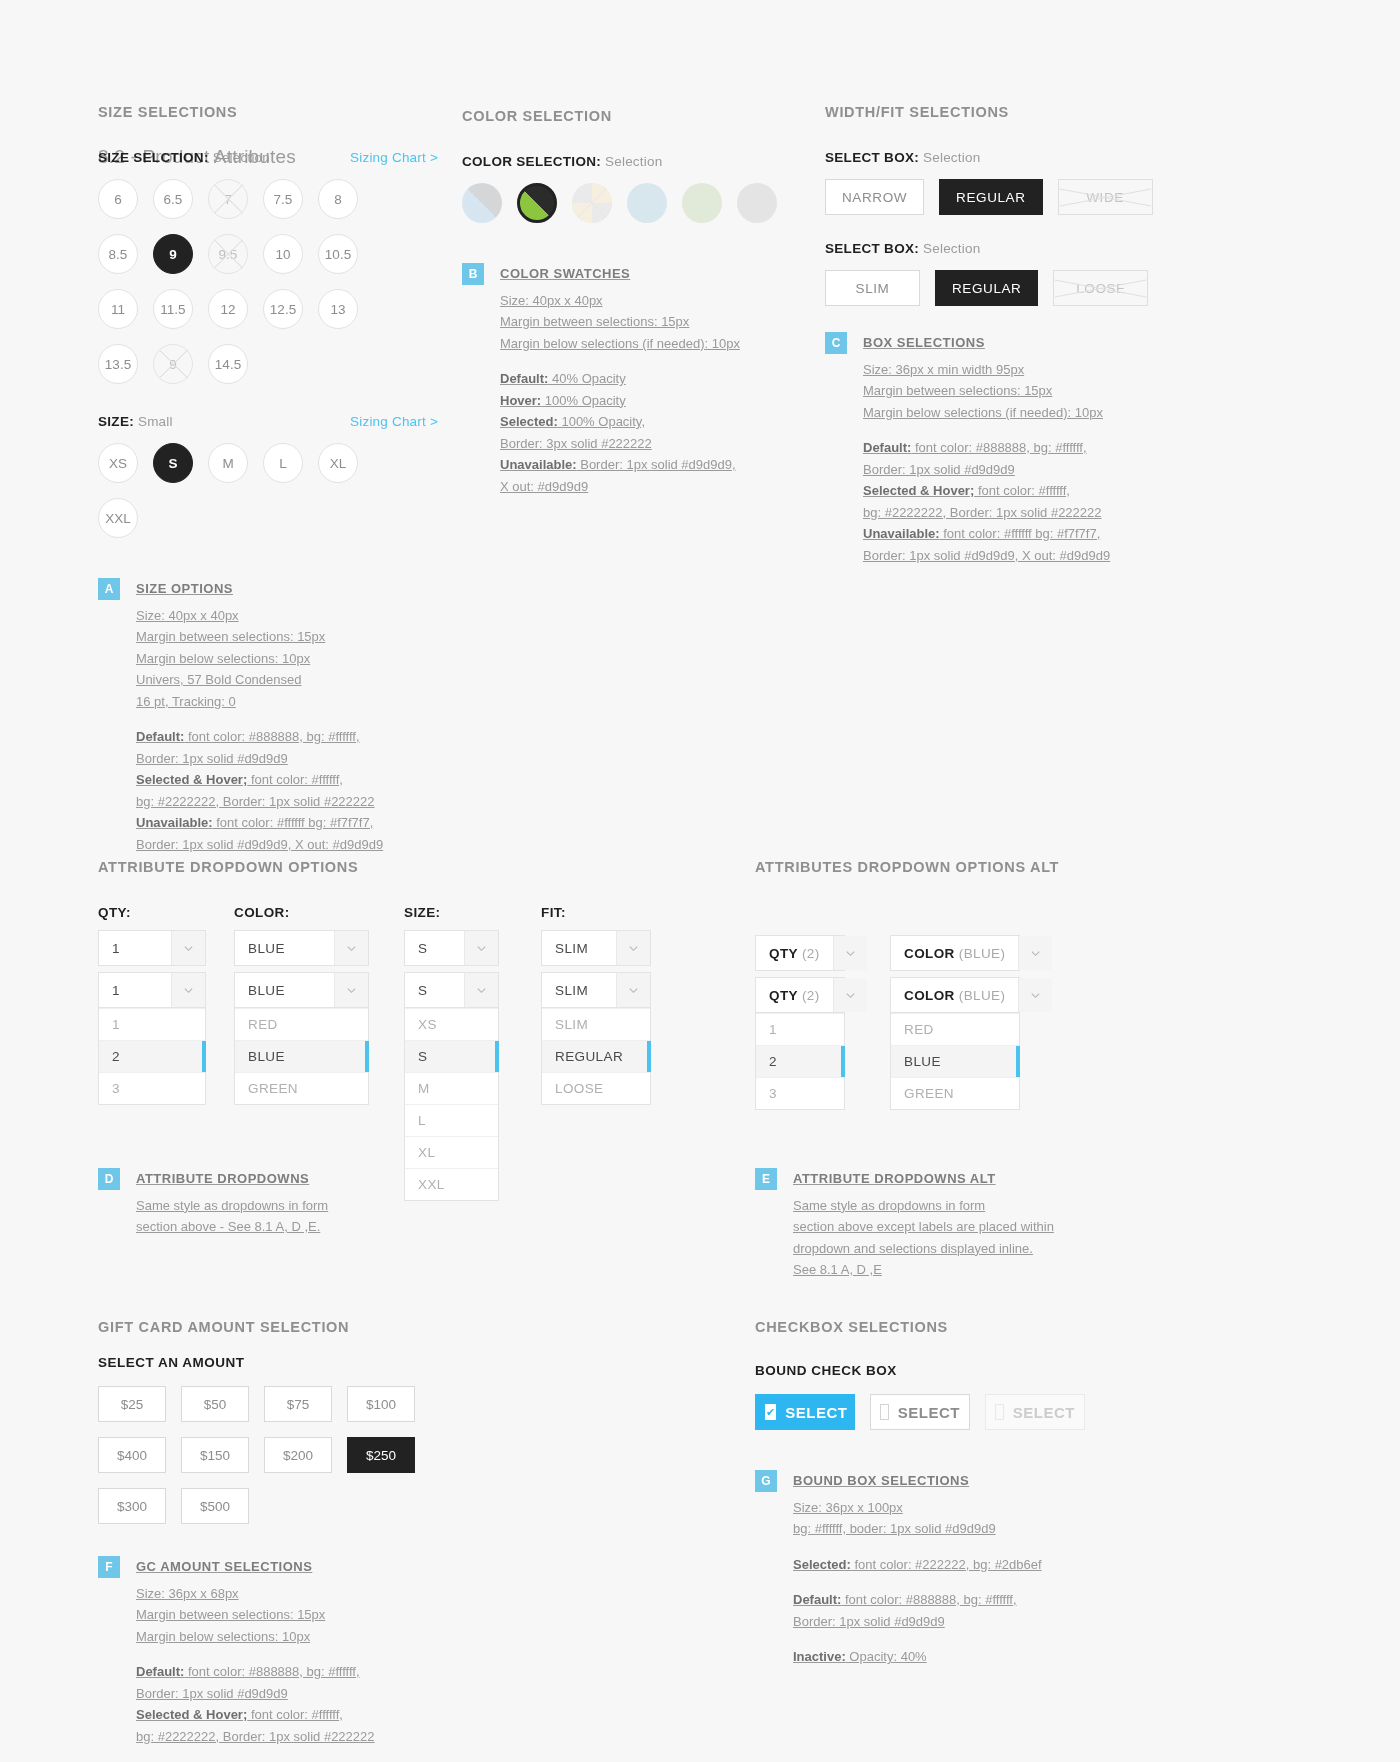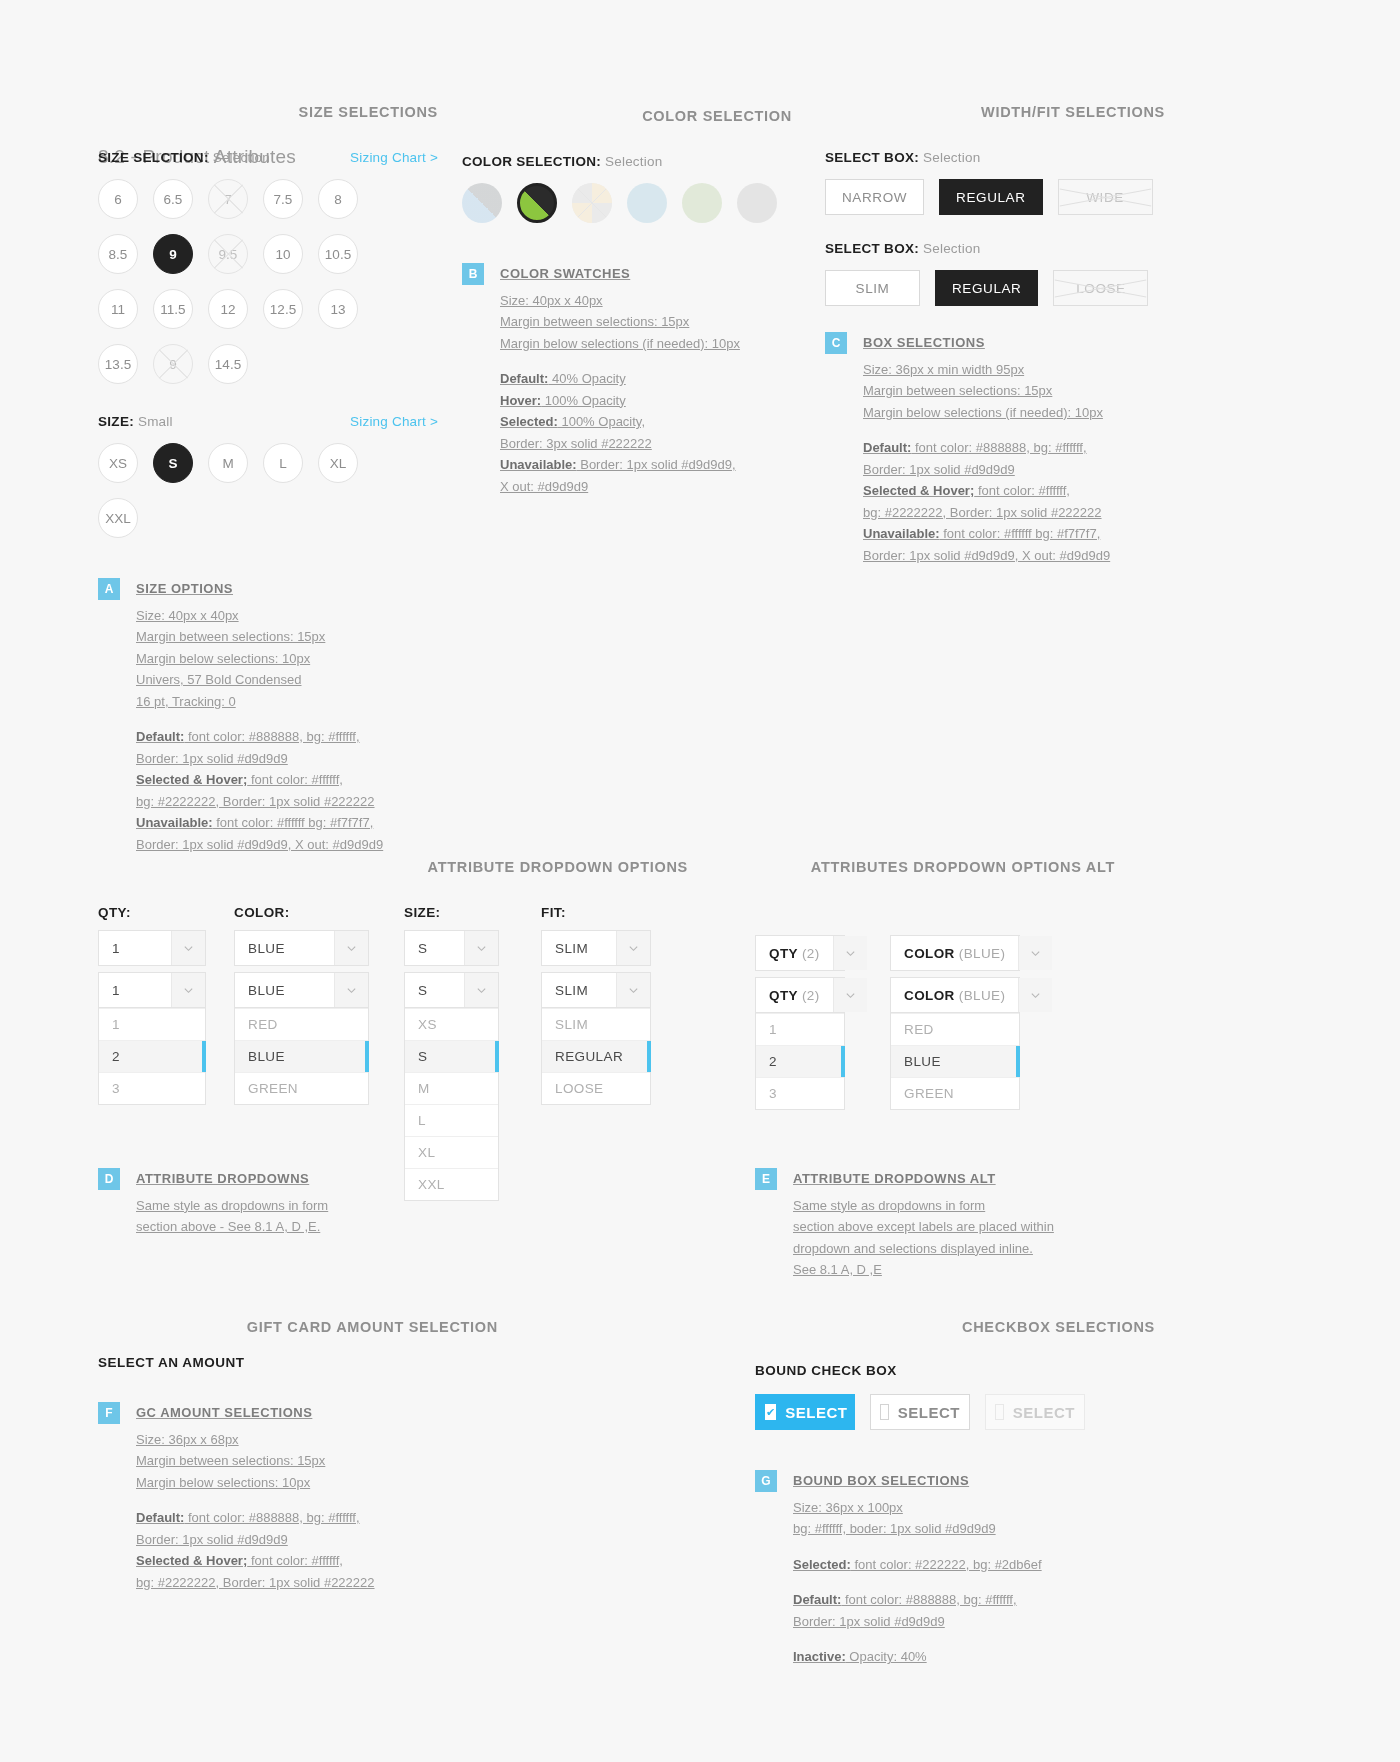--- a/index.html
+++ b/index.html
@@ -13,21 +13,21 @@
   }
   .page { position: relative; width: 1400px; padding: 0 0 60px 0; }
 
   
   .doc-title {
     position: absolute; left: 98px; top: 42px;
     font-size: 19px; color: #9b9b9b; font-weight: 400; letter-spacing: .2px;
   }
   .sect-title {
     font-size: 14.5px; font-weight: bold; color: #8f8f8f;
-    letter-spacing: .7px; text-transform: uppercase; text-align: right;
+    letter-spacing: .7px; text-transform: uppercase;
   }
   .field-label {
     font-size: 13.5px; color: #9c9c9c; letter-spacing: .2px;
   }
   .field-label b { color: #1f1f1f; font-weight: bold; letter-spacing: .3px; }
   .sizing-link {
     font-size: 13.5px; color: #4cc3ee; letter-spacing: .2px; cursor: pointer;
   }
 
   
@@ -561,20 +561,32 @@
           </div>
         </div>
     </div>
   </div>
 
   <div class="row-bot" style="height:520px;">
 
     <div class="bot-left">
       <div class="sect-title" style="margin-bottom:20px;">GIFT CARD AMOUNT SELECTION</div>
       <div class="sub-head">SELECT AN AMOUNT</div>
+      <div class="gc-grid" id="gc-grid">
+          <div class="gc-btn">$25</div>
+          <div class="gc-btn">$50</div>
+          <div class="gc-btn">$75</div>
+          <div class="gc-btn">$100</div>
+          <div class="gc-btn">$400</div>
+          <div class="gc-btn">$150</div>
+          <div class="gc-btn">$200</div>
+          <div class="gc-btn selected">$250</div>
+          <div class="gc-btn">$300</div>
+          <div class="gc-btn">$500</div>
+        </div>
       <div class="callout" id="callout-f" style="margin-top:32px;">
           <div class="badge">F</div>
           <div class="callout-body">
             <div class="cb-title">GC AMOUNT SELECTIONS</div>
             <div>Size: 36px x 68px</div>
             <div>Margin between selections: 15px</div>
             <div>Margin below selections: 10px</div>
             <div class="cb-gap"></div>
             <div><b>Default:</b> font color: #888888, bg: #ffffff,</div>
             <div>Border: 1px solid #d9d9d9</div>

